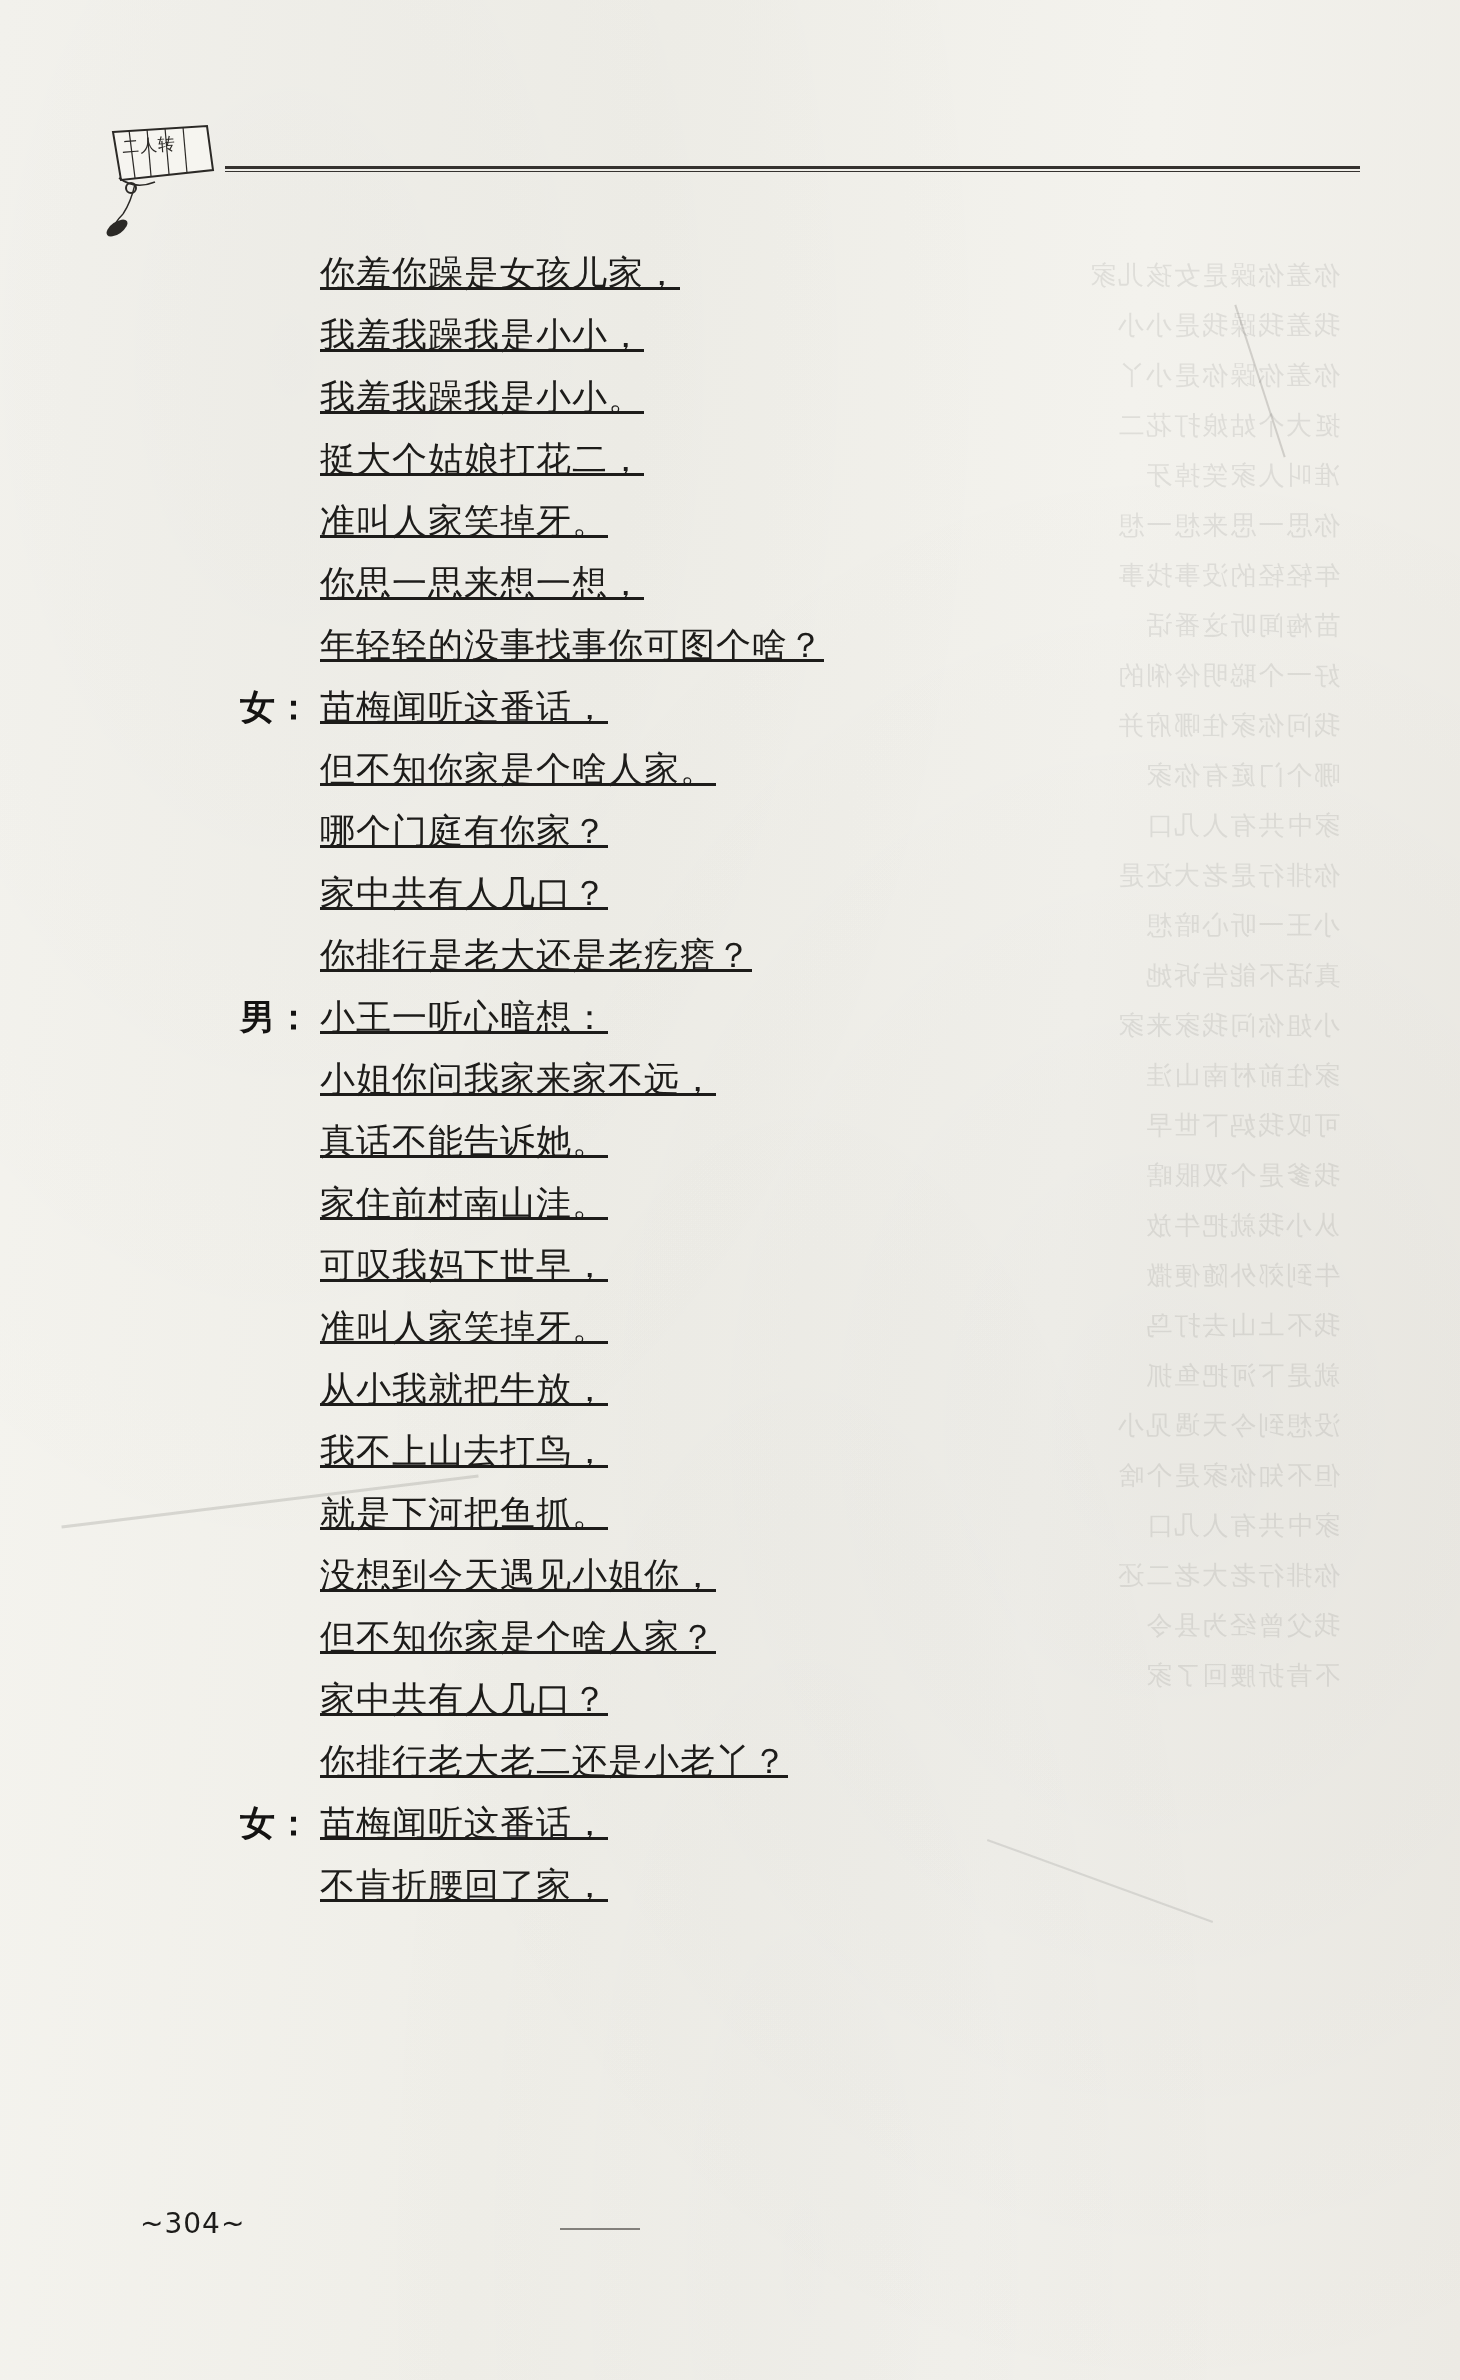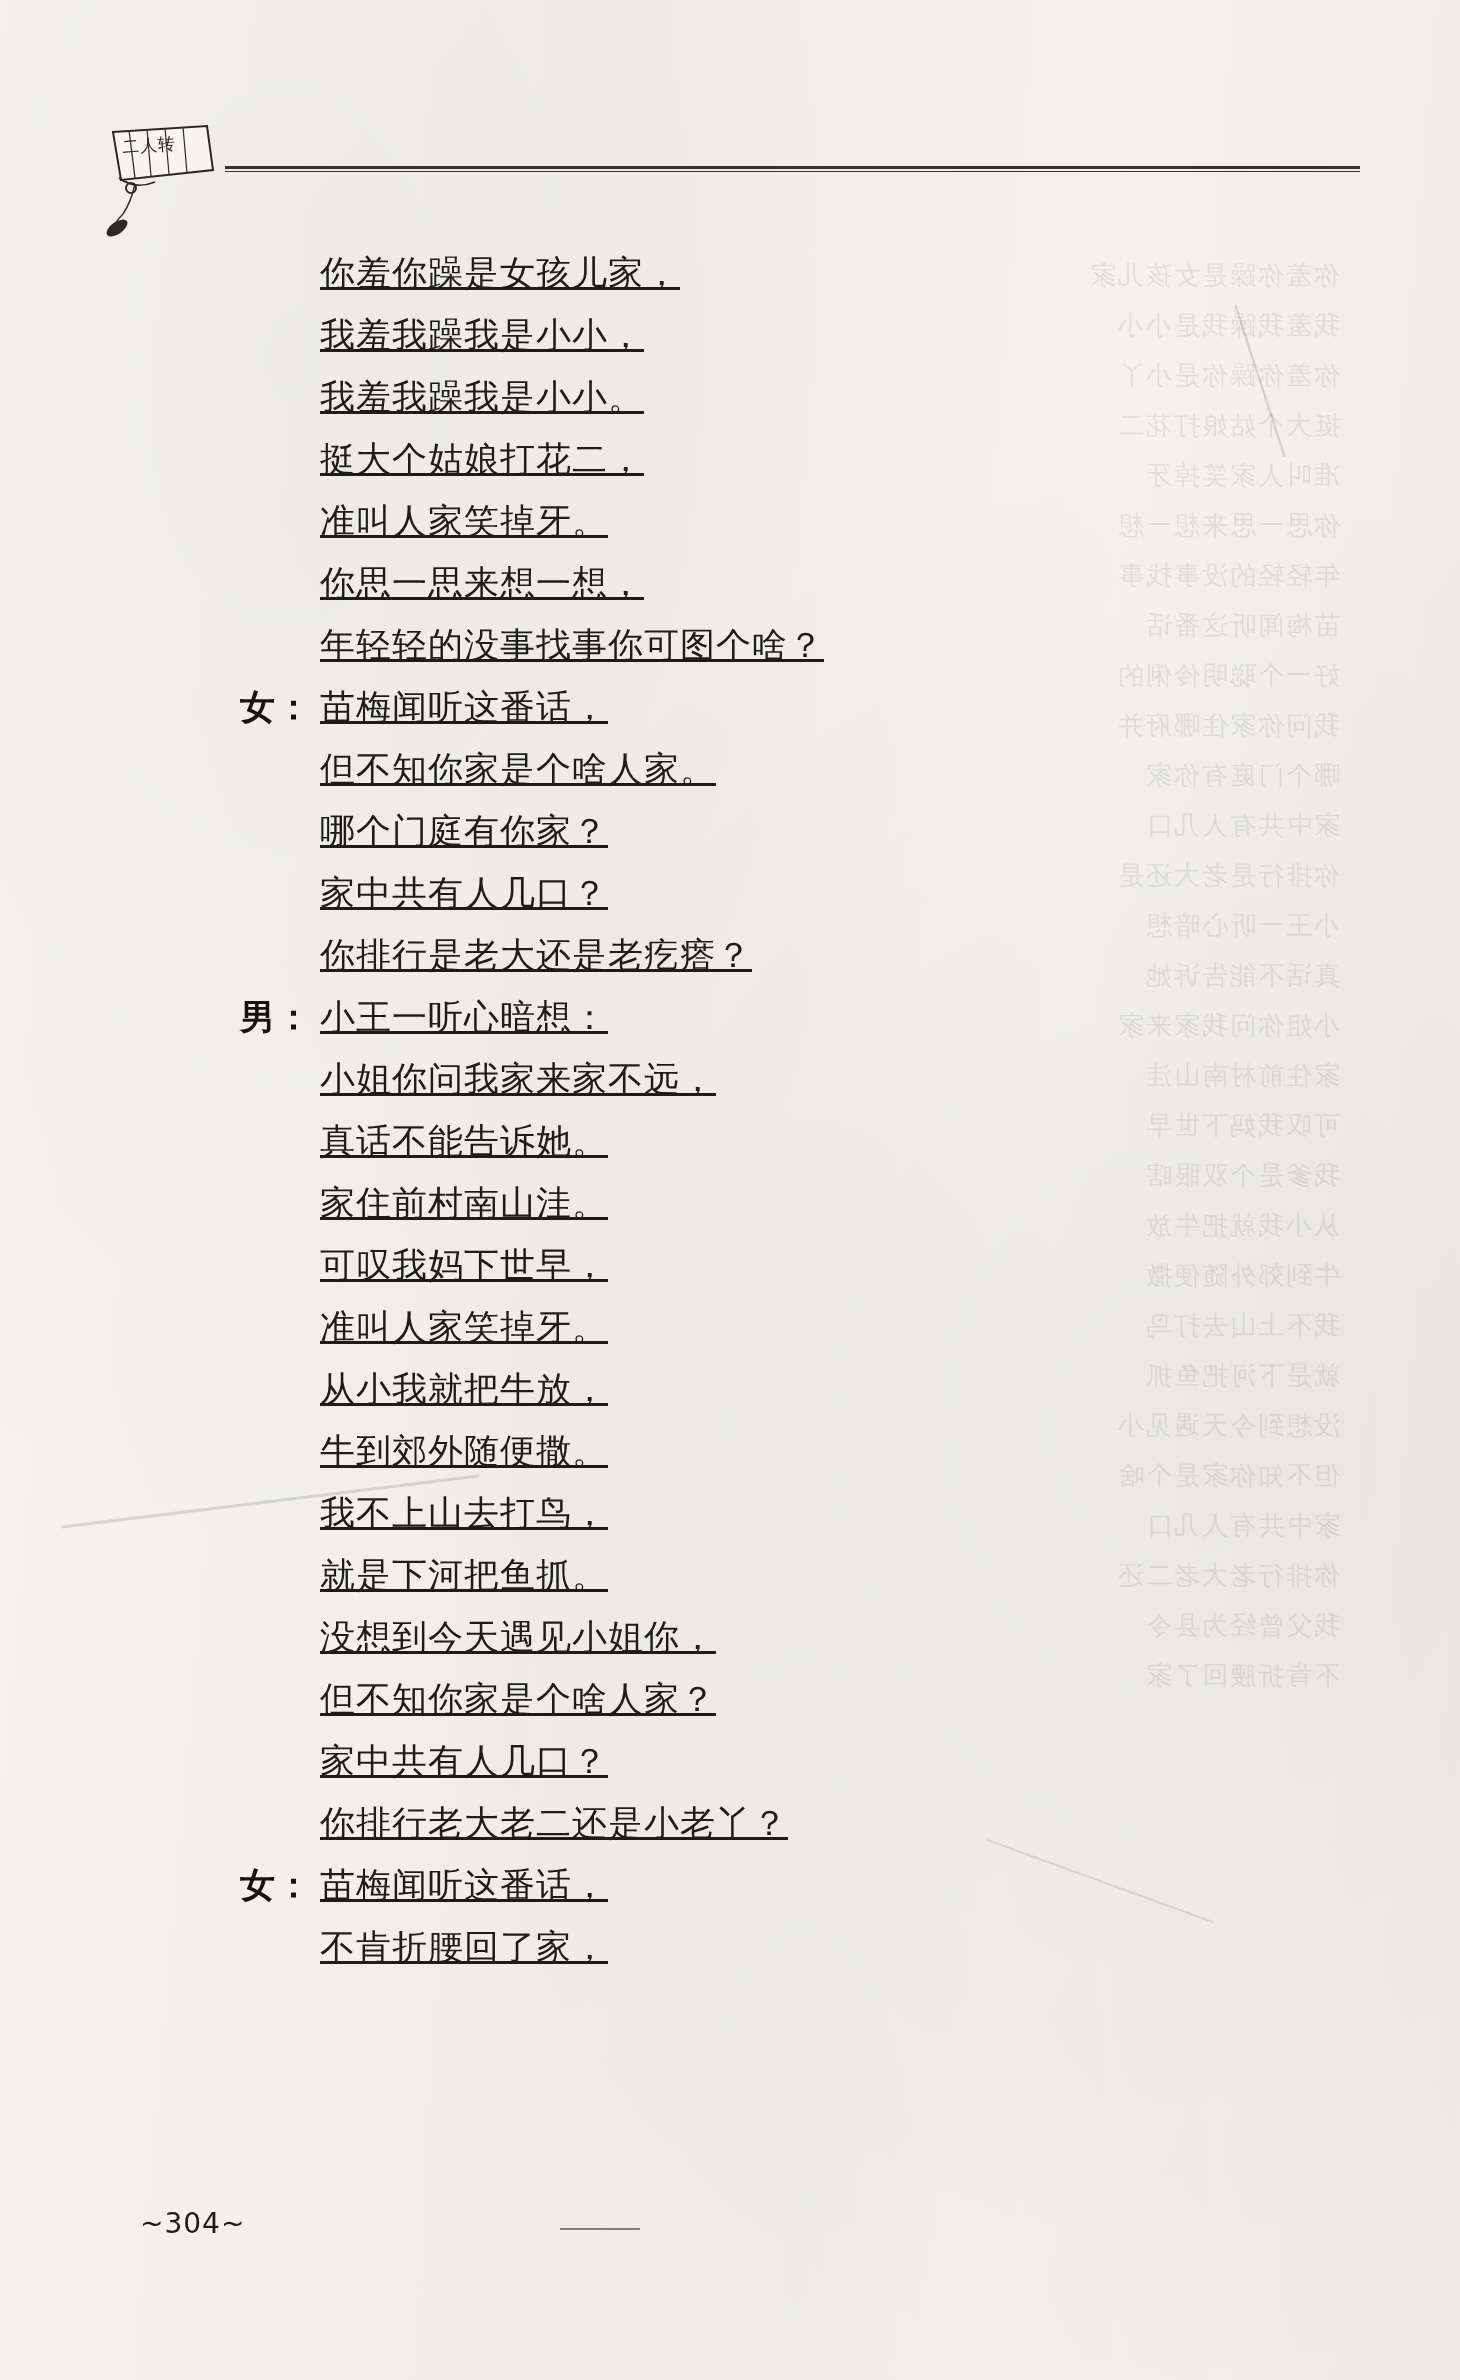--- a/index.html
+++ b/index.html
@@ -292,24 +292,20 @@
     <div class="line">
       <div class="speaker"></div>
       <div class="line-text">准叫人家笑掉牙。</div>
     </div>
     <div class="line">
       <div class="speaker"></div>
       <div class="line-text">从小我就把牛放，</div>
     </div>
     <div class="line">
       <div class="speaker"></div>
-      <div class="line-text">牛到郊外随便撒。</div>
-    </div>
-    <div class="line">
-      <div class="speaker"></div>
       <div class="line-text">我不上山去打鸟，</div>
     </div>
     <div class="line">
       <div class="speaker"></div>
       <div class="line-text">就是下河把鱼抓。</div>
     </div>
     <div class="line">
       <div class="speaker"></div>
       <div class="line-text">没想到今天遇见小姐你，</div>
     </div>

